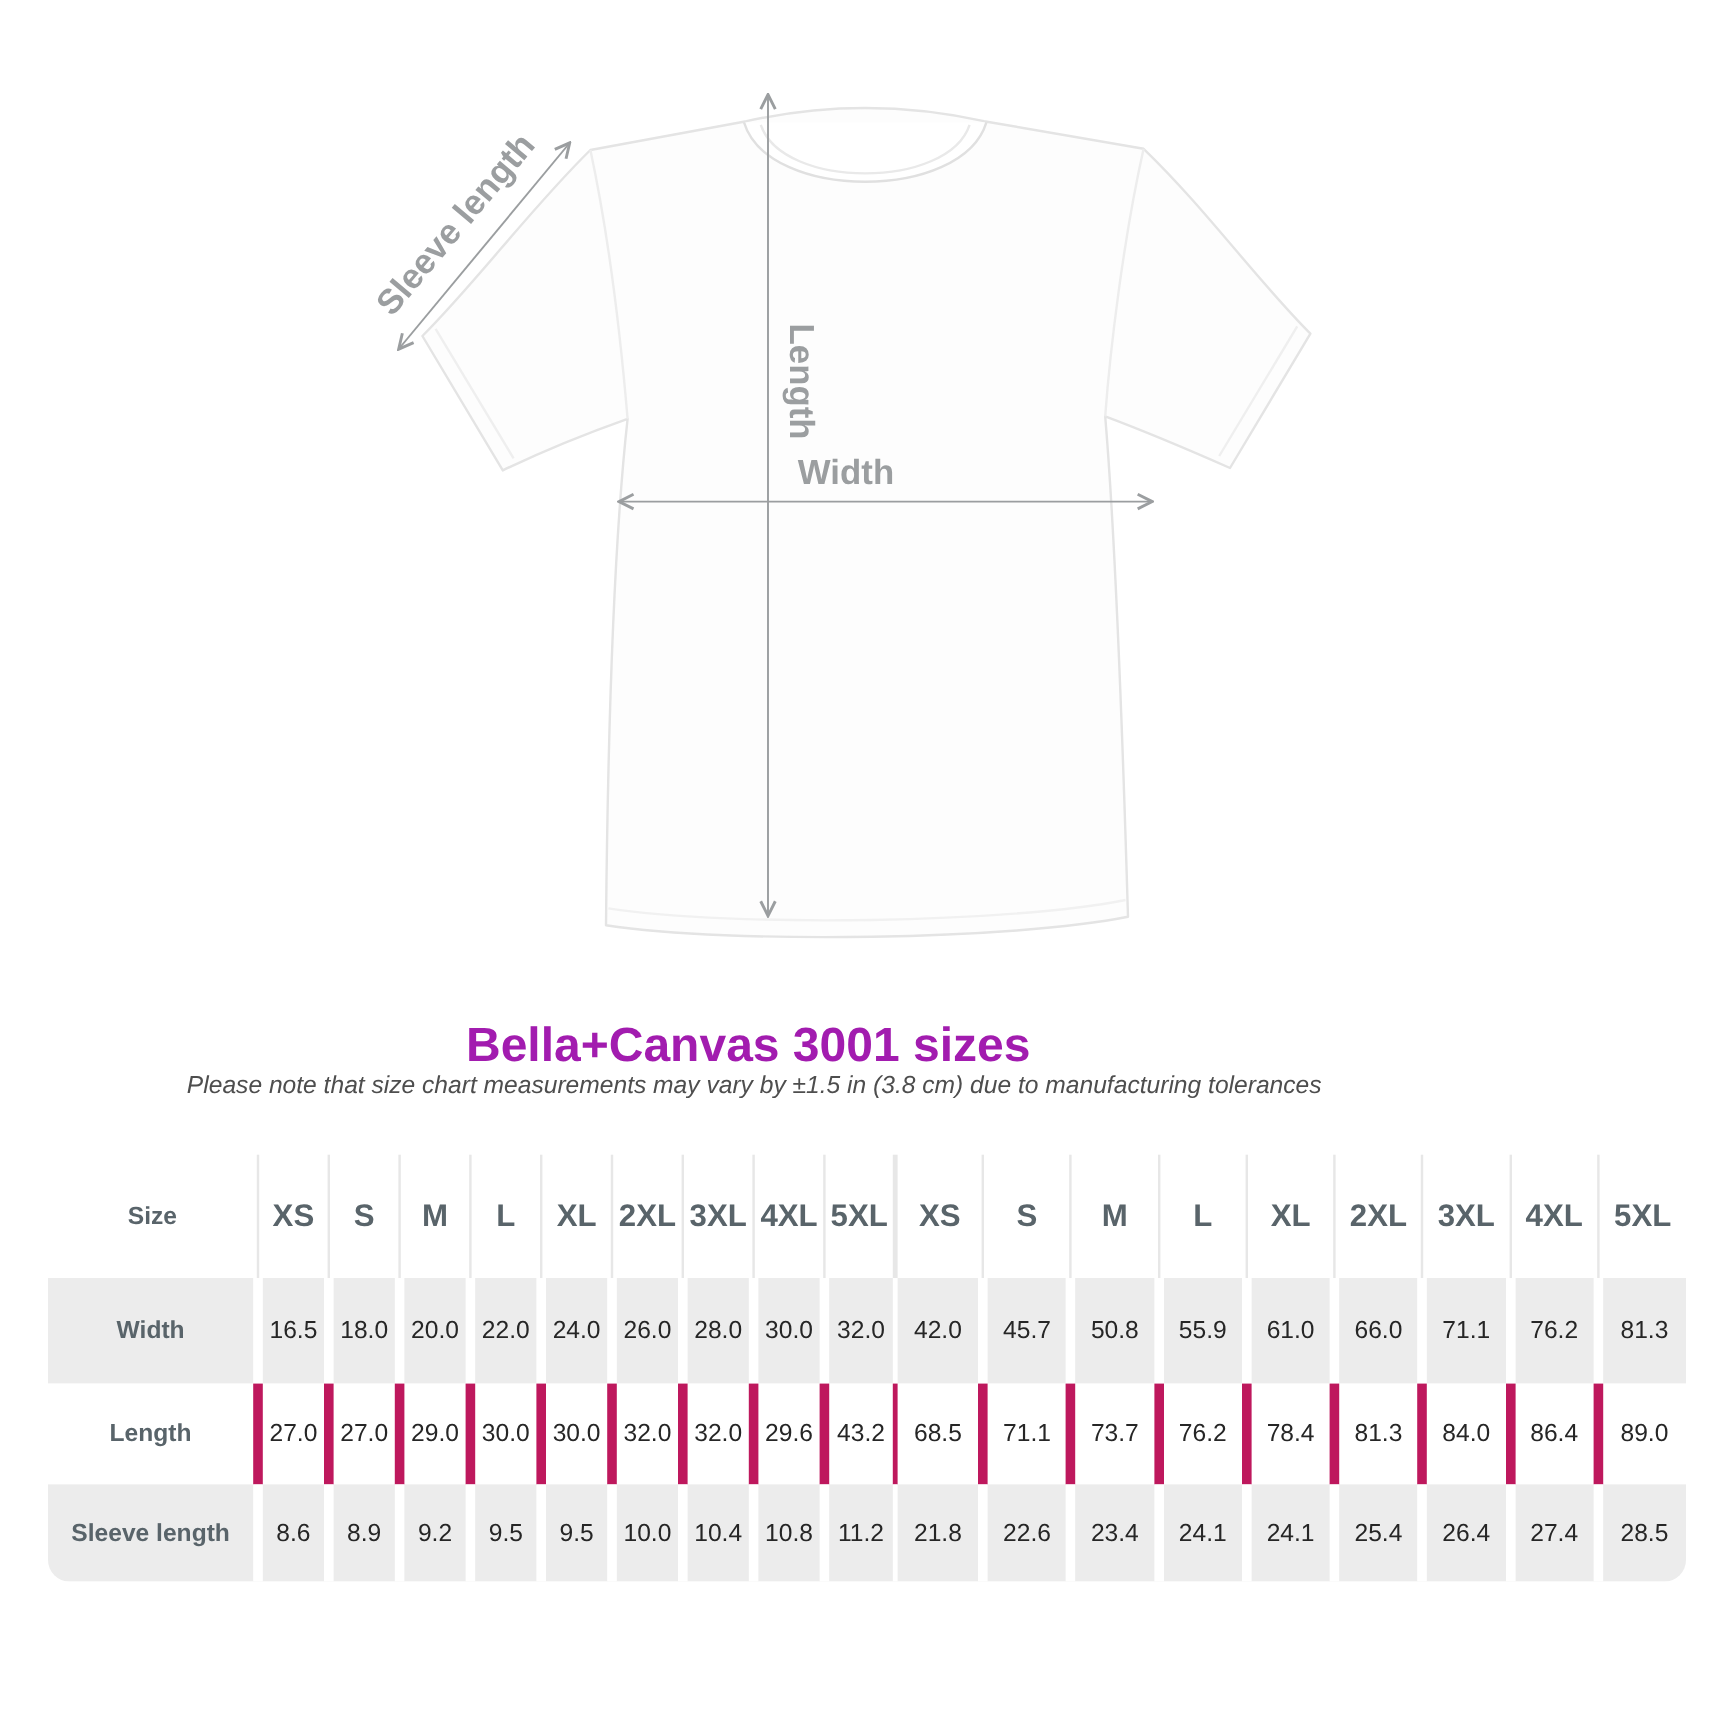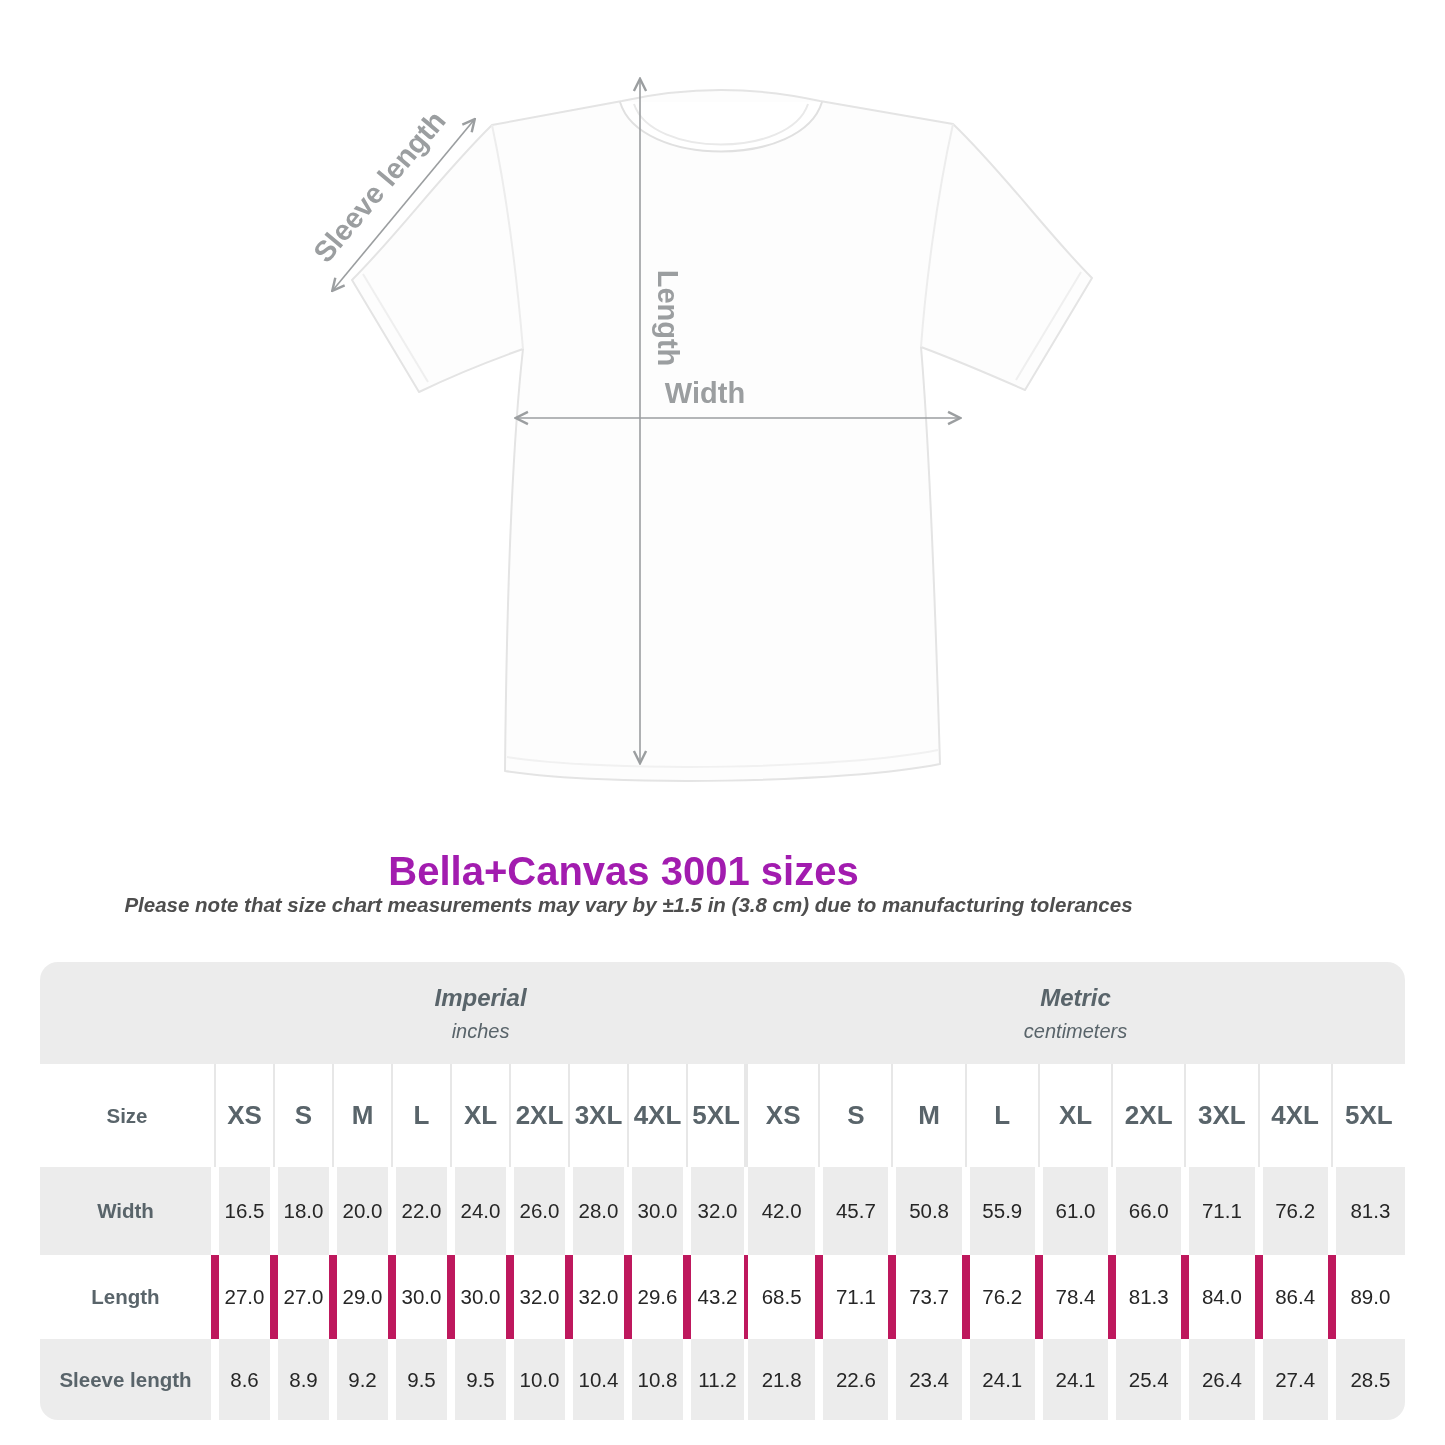--- a/index.html
+++ b/index.html
@@ -12,21 +12,21 @@
   .mlabel{
     font-family:"Liberation Sans","DejaVu Sans",sans-serif;
     font-size:29px;font-weight:bold;fill:#9b9ea0;
   }
   .title{
     position:absolute;top:849px;left:0;width:1247px;text-align:center;
     font-size:40px;font-weight:bold;color:#a21caf;
   }
   .note{
     position:absolute;top:893px;left:0;width:1257px;text-align:center;
-    font-size:20.5px;font-style:italic;color:#4e4e4e;font-weight:bold;
+    font-size:20.5px;font-style:italic;color:#4e4e4e;
   }
   .table-wrap{
     position:absolute;top:962px;left:40px;width:1365px;
     border-radius:18px;overflow:hidden;
   }
   table{border-collapse:collapse;table-layout:fixed;width:1365px;}
   th,td{text-align:center;vertical-align:middle;padding:0;}
   .group-row{height:102px;}
   .group-row th{background:#ececec;border:none;color:#59646a;font-style:italic;}
   .g-label{font-size:24px;font-weight:bold;}
@@ -99,31 +99,20 @@
         <col>
         <col>
         <col>
         <col>
         <col>
         <col>
         <col>
         <col>
       </colgroup>
     <thead>
-      <tr class="group-row">
-        <th></th>
-        <th colspan="9">
-          <div class="g-label">Imperial</div>
-          <div class="g-sub">inches</div>
-        </th>
-        <th colspan="9">
-          <div class="g-label">Metric</div>
-          <div class="g-sub">centimeters</div>
-        </th>
-      </tr>
       <tr class="size-row" id="size-row">
         <th class="row-label">Size</th>
       <th>XS</th>
           <th>S</th>
           <th>M</th>
           <th>L</th>
           <th>XL</th>
           <th>2XL</th>
           <th>3XL</th>
           <th>4XL</th>

